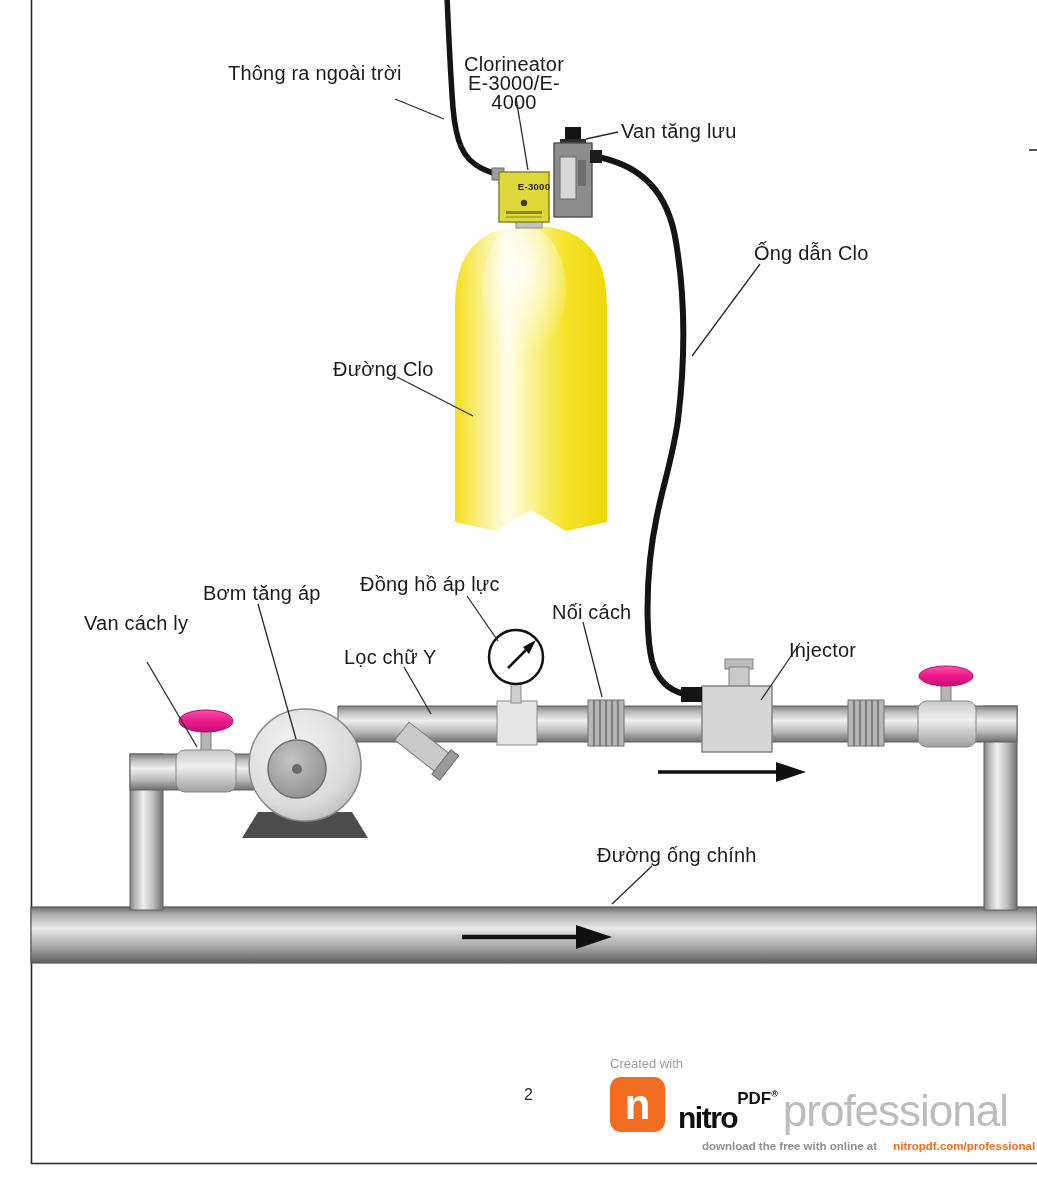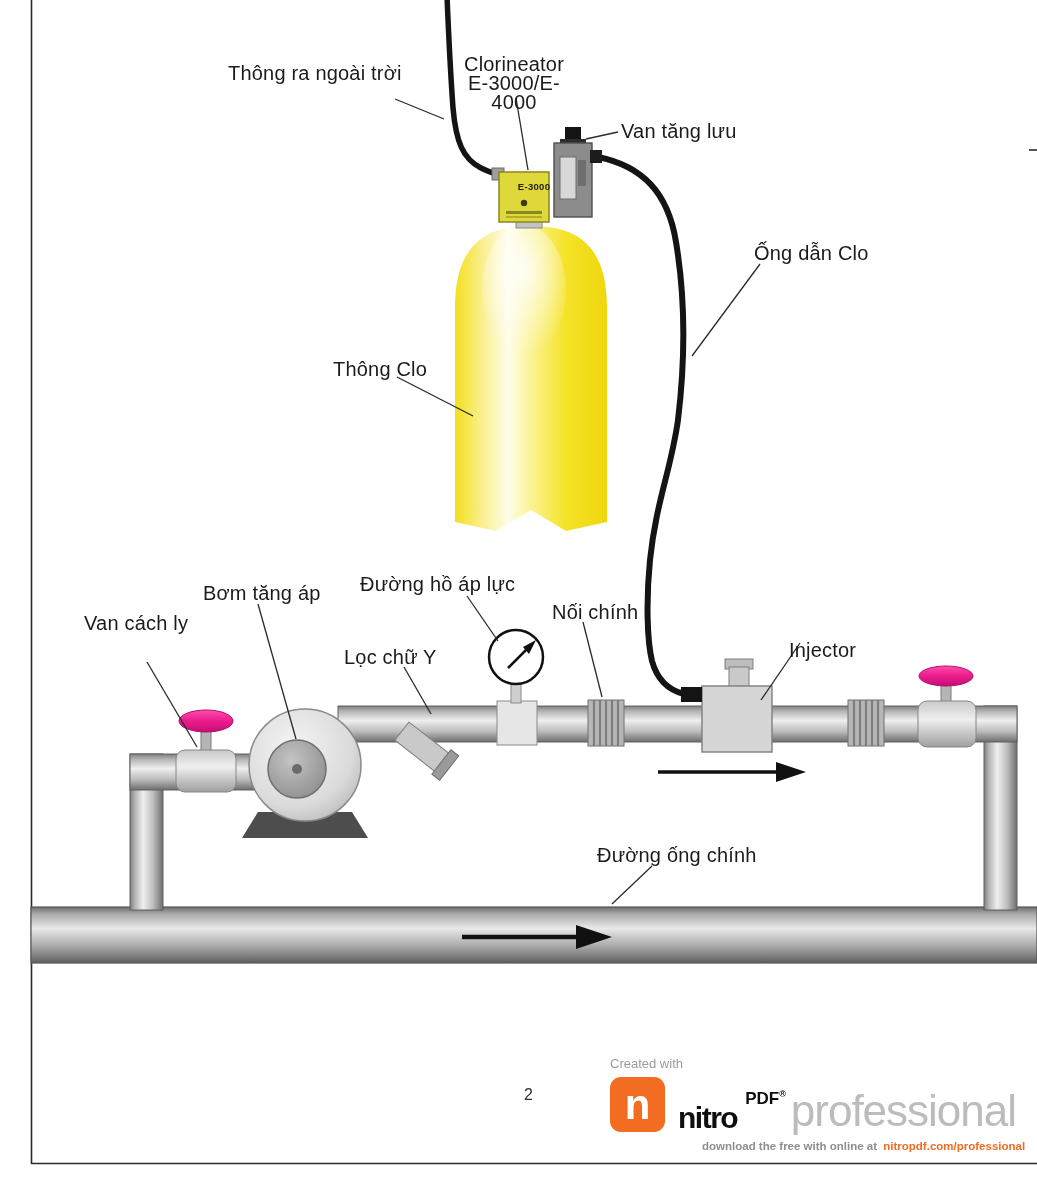--- a/index.html
+++ b/index.html
@@ -10,25 +10,25 @@
   .lbl-center { text-align:center; white-space:normal; line-height:19px; }
   .plate { position:absolute; left:500px; top:181px; width:68px; text-align:center;
            font-size:9.5px; font-weight:bold; color:#23230a; letter-spacing:.3px; }
   .pagenum { position:absolute; left:524px; top:1086px; font-size:16px; color:#2c2c2c; }
   .wm { position:absolute; left:610px; top:1056px; white-space:nowrap; }
   .wm-created { font-size:13px; color:#9b9b9b; margin-bottom:6px; }
   .brandline { display:flex; align-items:flex-end; }
   .wm-logo { display:flex; align-items:center; justify-content:center; width:55px; height:55px;
              border-radius:11px; background:#f26c21; color:#fff; font-size:42px; font-weight:bold; margin-right:13px; }
   .wm-brand { font-size:30px; font-weight:bold; color:#0f0f0f; letter-spacing:-1.5px; line-height:.95; }
-  .wm-sup { font-size:17px; font-weight:bold; color:#0f0f0f; margin-bottom:23px; margin-left:8px; }
+  .wm-sup { font-size:17px; font-weight:bold; color:#0f0f0f; margin-bottom:23px; margin-left:0; }
   .wm-mark { font-size:9px; vertical-align:super; }
   .wm-suffix { font-size:44px; color:#bcbcbc; letter-spacing:-1px; margin-left:5px; line-height:.95; }
   .wm-tagline { margin-top:8px; padding-left:92px; font-size:11.5px; font-weight:bold; color:#8e8e8e; }
-  .wm-link { color:#f26c21; margin-left:3px; }
+  .wm-link { color:#f26c21; margin-left:13px; }
 </style>
 </head>
 <body>
 
 <div class="page">
 
   <svg class="diagram" width="1037" height="1200" viewBox="0 0 1037 1200">
     <defs>
       <linearGradient id="gPipeH" x1="0" y1="0" x2="0" y2="1">
         <stop offset="0" stop-color="#7f7f7f"></stop>
@@ -196,26 +196,26 @@
     </g>
   </svg>
 
   <div class="lbl" style="left:228px;top:62px">Thông ra ngoài trời</div>
   <div class="lbl lbl-center" style="left:452px;top:55px;width:124px">
     <div>Clorineator</div>
     <div>E-3000/E-4000</div>
   </div>
   <div class="lbl" style="left:621px;top:120px">Van tăng lưu</div>
   <div class="lbl" style="left:754px;top:242px">Ống dẫn Clo</div>
-  <div class="lbl" style="left:333px;top:358px">Thông Clo</div>
+  <div class="lbl" style="left:333px;top:358px">Đường Clo</div>
   <div class="lbl" style="left:84px;top:612px">Van cách ly</div>
   <div class="lbl" style="left:203px;top:582px">Bơm tăng áp</div>
   <div class="lbl" style="left:344px;top:646px">Lọc chữ Y</div>
-  <div class="lbl" style="left:360px;top:573px">Đường hồ áp lực</div>
-  <div class="lbl" style="left:552px;top:601px">Nối chính</div>
+  <div class="lbl" style="left:360px;top:573px">Đồng hồ áp lực</div>
+  <div class="lbl" style="left:552px;top:601px">Nối cách</div>
   <div class="lbl" style="left:789px;top:639px">Injector</div>
   <div class="lbl" style="left:597px;top:844px">Đường ống chính</div>
 
   <div class="plate">E-3000</div>
   <div class="pagenum">2</div>
 
   <div class="wm">
     <div class="wm-created">Created with</div>
     <div class="brandline">
       <div class="wm-logo">

